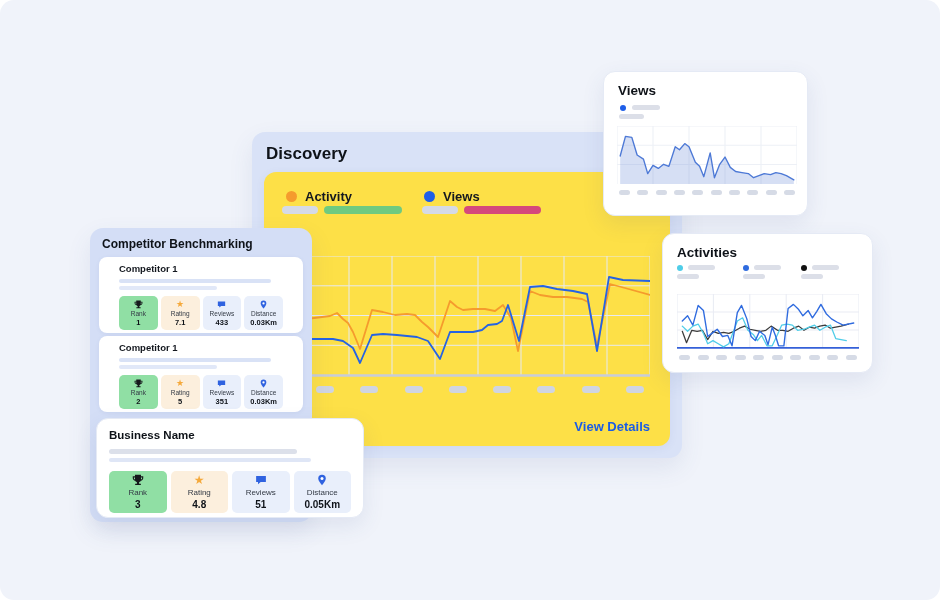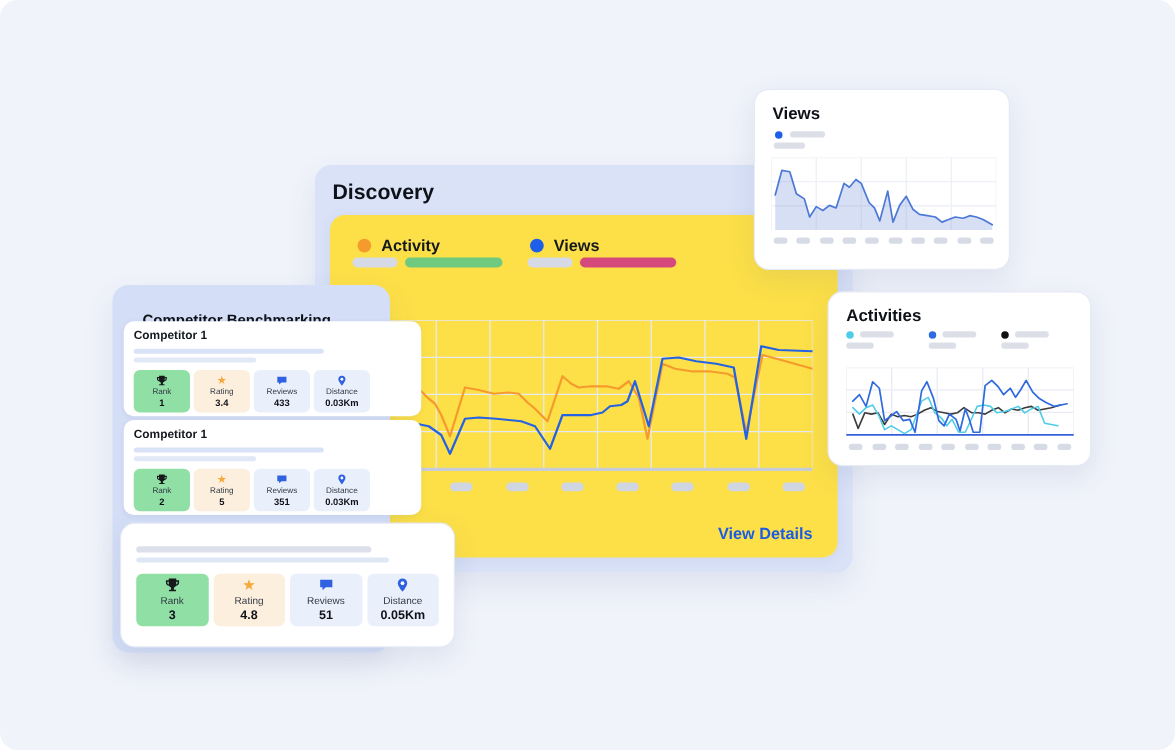--- a/index.html
+++ b/index.html
@@ -33,23 +33,23 @@
   .mdot{position:absolute;width:6px;height:6px;border-radius:50%;}
   .skp{position:absolute;background:#dcdfe8;border-radius:3px;height:5px;}
   .chart-views{position:absolute;left:13px;top:54px;width:180px;height:60px;}
   .chart-acts{position:absolute;left:14px;top:60px;width:182px;height:57px;}
   .ticks-sm span{width:11px;height:4.5px;background:#d6dbe6;}
   .ticks-views{left:15px;top:118px;width:176px;}
   .ticks-acts{left:16px;top:121px;width:178px;}
 
   
   .bench{left:90px;top:228px;width:222px;height:294px;background:#d4def6;}
-  .bench-title{margin:12px;position:absolute;left:12px;top:9px;font-size:12px;font-weight:bold;color:#0e1218;}
-  .comp-card{position:absolute;left:9px;width:238px;height:76px;background:#fff;border-radius:8px;
-             padding:6px 8px;box-sizing:border-box;box-shadow:0 1px 4px rgba(70,90,150,.08);}
+  .bench-title{margin:0;position:absolute;left:12px;top:9px;font-size:12px;font-weight:bold;color:#0e1218;}
+  .comp-card{position:absolute;left:9px;width:204px;height:76px;background:#fff;border-radius:8px;
+             padding:6px 20px;box-sizing:border-box;box-shadow:0 1px 4px rgba(70,90,150,.08);}
   .comp-1{top:29px;} .comp-2{top:108px;}
   .comp-name{font-size:9.5px;font-weight:bold;color:#14181f;}
   .sk{border-radius:2.5px;}
   .sk-a{margin-top:5px;width:152px;height:4px;background:#d9e2f6;}
   .sk-b{margin-top:3px;width:98px;height:4px;background:#e1e8f8;}
   .tile-row{display:flex;gap:3px;margin-top:6px;}
   .tile{display:flex;flex-direction:column;align-items:center;justify-content:center;gap:1px;border-radius:5px;}
   .tile-sm{width:45px;height:34px;}
   .tile-rank{background:#90dfa4;}
   .tile-rating{background:#fcefdd;}
@@ -220,21 +220,21 @@
               <svg width="9" height="9" viewBox="0 0 16 16" fill="currentColor">
                 <path d="M4 1h8v2h3v2.2c0 1.9-1.4 3.4-3.2 3.7-.5.9-1.3 1.6-2.3 1.9V13h2.3v1.6H4.2V13h2.3v-2.2c-1-.3-1.8-1-2.3-1.9C2.4 8.6 1 7.1 1 5.2V3h3V1zM2.5 4.5v.7c0 1 .6 1.8 1.5 2.2V4.5H2.5zm11 0H12v2.9c.9-.4 1.5-1.2 1.5-2.2v-.7z"></path>
               </svg>
             </span>
           <span class="t-label">Rank</span>
           <span class="t-value">1</span>
         </div>
         <div class="tile tile-sm tile-rating">
           <span class="t-icon star">★</span>
           <span class="t-label">Rating</span>
-          <span class="t-value">3.4</span>
+          <span class="t-value">7.1</span>
         </div>
         <div class="tile tile-sm tile-blue">
           <span class="t-icon blue-icn">
               <svg width="9" height="9" viewBox="0 0 16 16" fill="currentColor">
                 <path d="M1.5 2.5h13v8h-7l-3.5 3v-3h-2.5z"></path>
               </svg>
             </span>
           <span class="t-label">Reviews</span>
           <span class="t-value">433</span>
         </div>
@@ -287,20 +287,21 @@
               </svg>
             </span>
           <span class="t-label">Distance</span>
           <span class="t-value">0.03Km</span>
         </div>
       </div>
     </div>
   </section>
 
   <section class="card white business">
+    <h2 class="biz-name">Business Name</h2>
     <div class="sk sk-c"></div>
     <div class="sk sk-d"></div>
     <div class="tile-row biz-tiles">
       <div class="tile tile-lg tile-rank">
         <span class="t-icon trophy">
             <svg width="12" height="12" viewBox="0 0 16 16" fill="currentColor">
               <path d="M4 1h8v2h3v2.2c0 1.9-1.4 3.4-3.2 3.7-.5.9-1.3 1.6-2.3 1.9V13h2.3v1.6H4.2V13h2.3v-2.2c-1-.3-1.8-1-2.3-1.9C2.4 8.6 1 7.1 1 5.2V3h3V1zM2.5 4.5v.7c0 1 .6 1.8 1.5 2.2V4.5H2.5zm11 0H12v2.9c.9-.4 1.5-1.2 1.5-2.2v-.7z"></path>
             </svg>
           </span>
         <span class="t-label">Rank</span>

